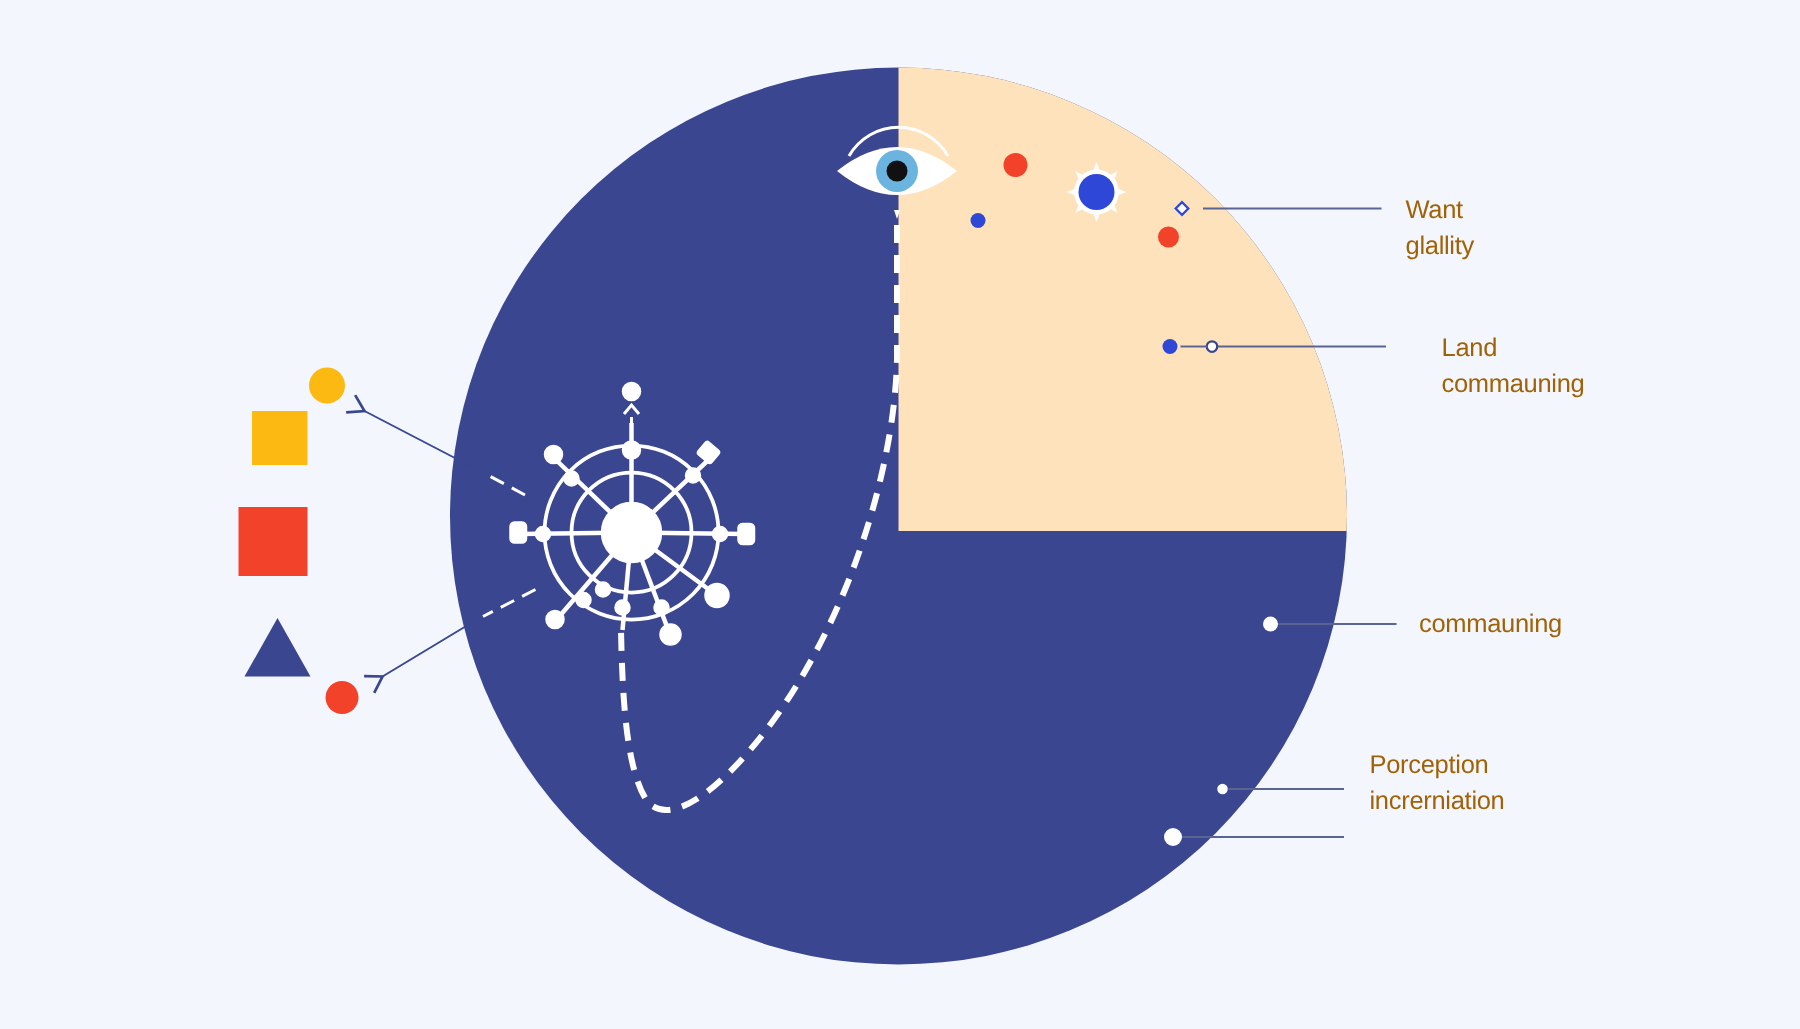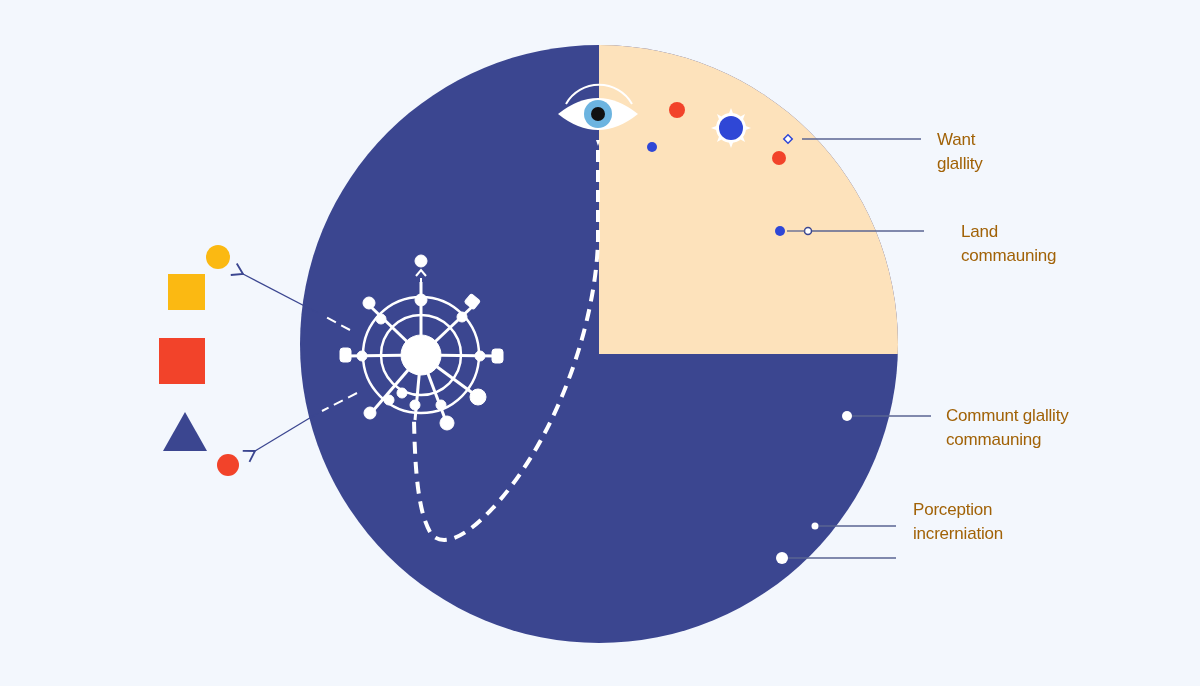--- a/index.html
+++ b/index.html
@@ -138,19 +138,18 @@
 
 <div class="label" style="left:937px; top:128px;">
   <span>Want</span>
   <span>glallity</span>
 </div>
 <div class="label" style="left:961px; top:220px;">
   <span>Land</span>
   <span>commauning</span>
 </div>
 <div class="label" style="left:946px; top:404px;">
-  <span>Communt glallity</span>
   <span>commauning</span>
 </div>
 <div class="label" style="left:913px; top:498px;">
   <span>Porception</span>
   <span>increrniation</span>
 </div>
 
 </body></html>

